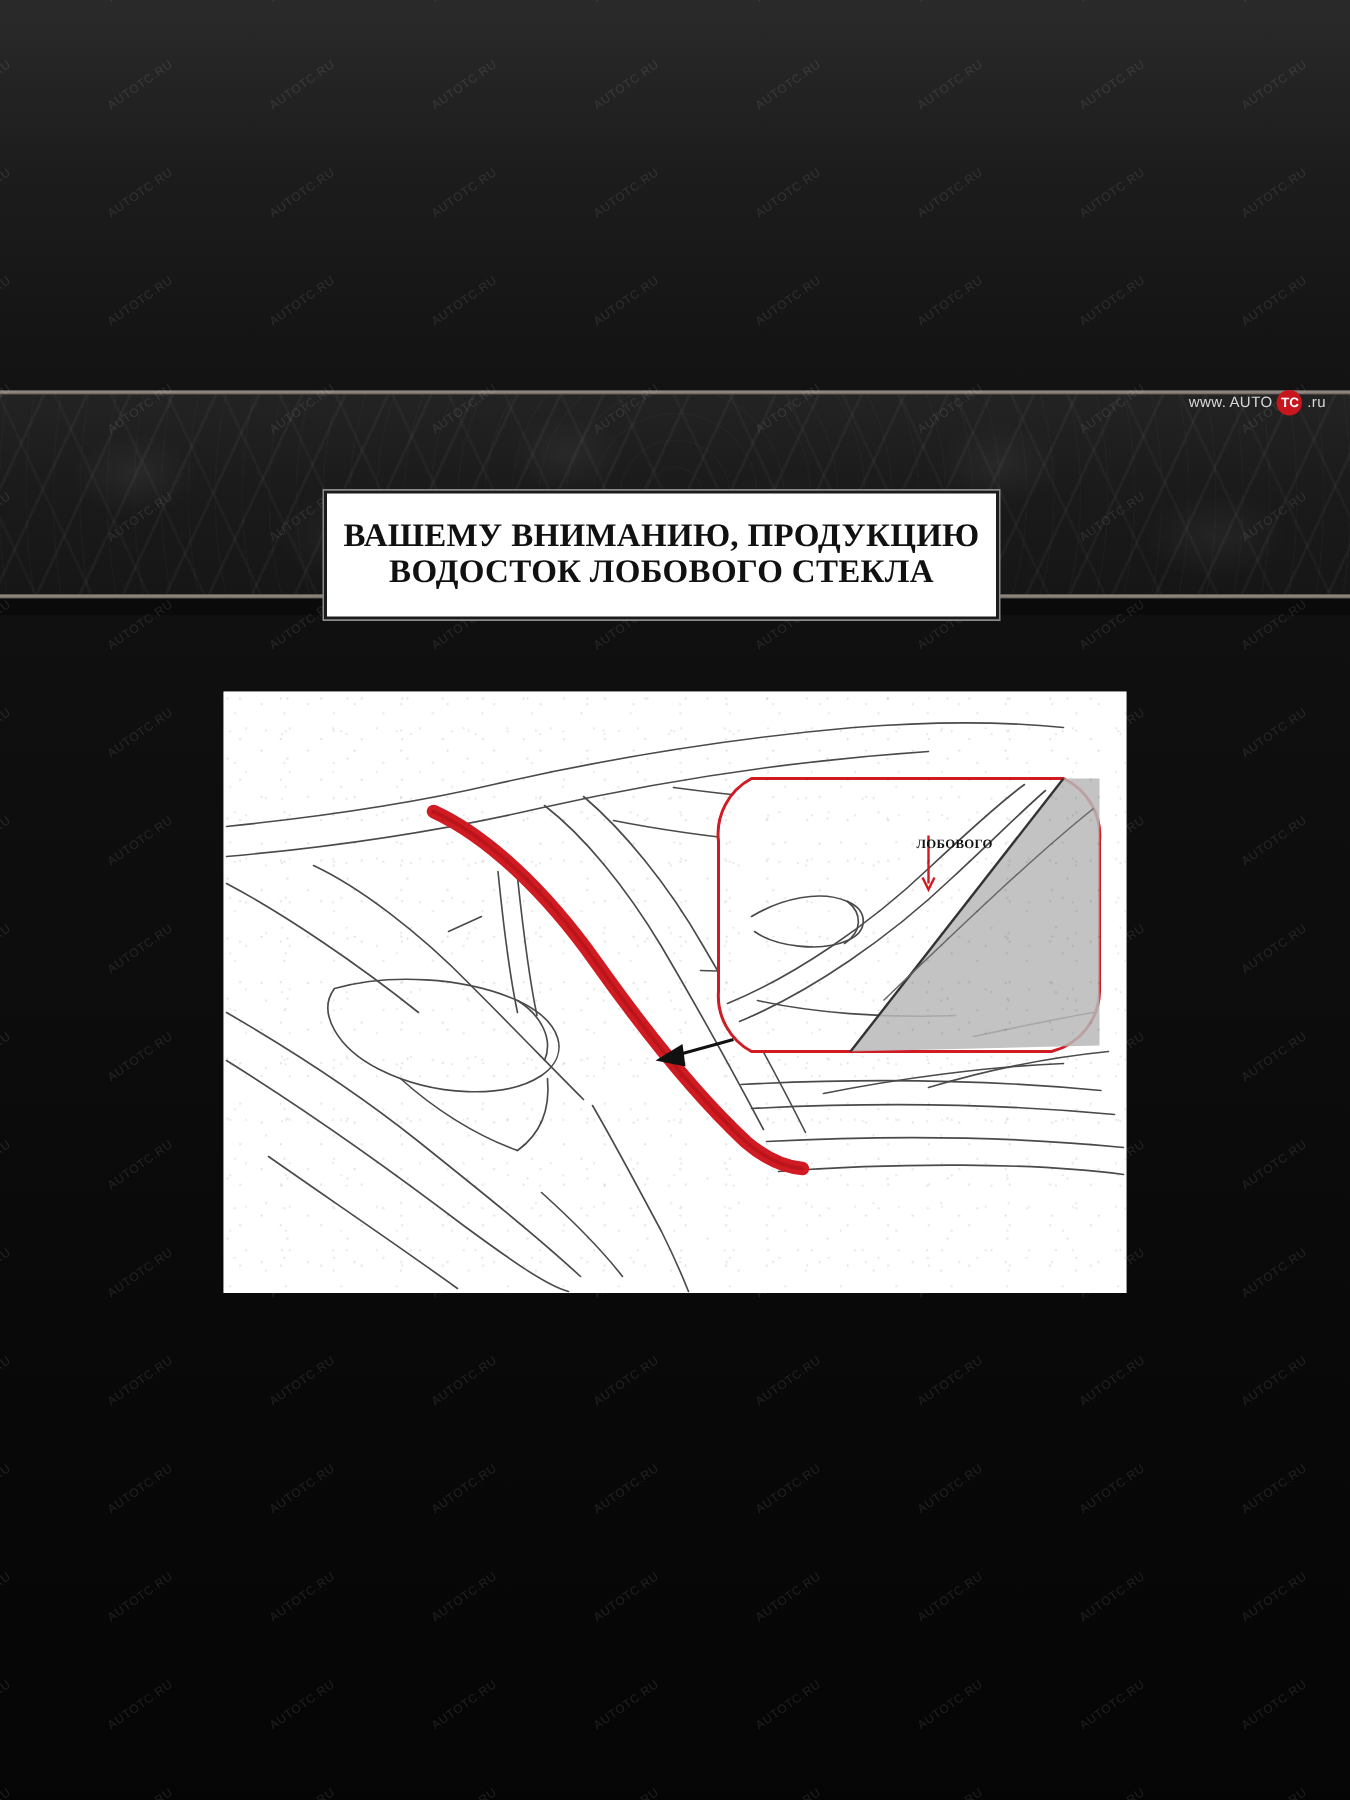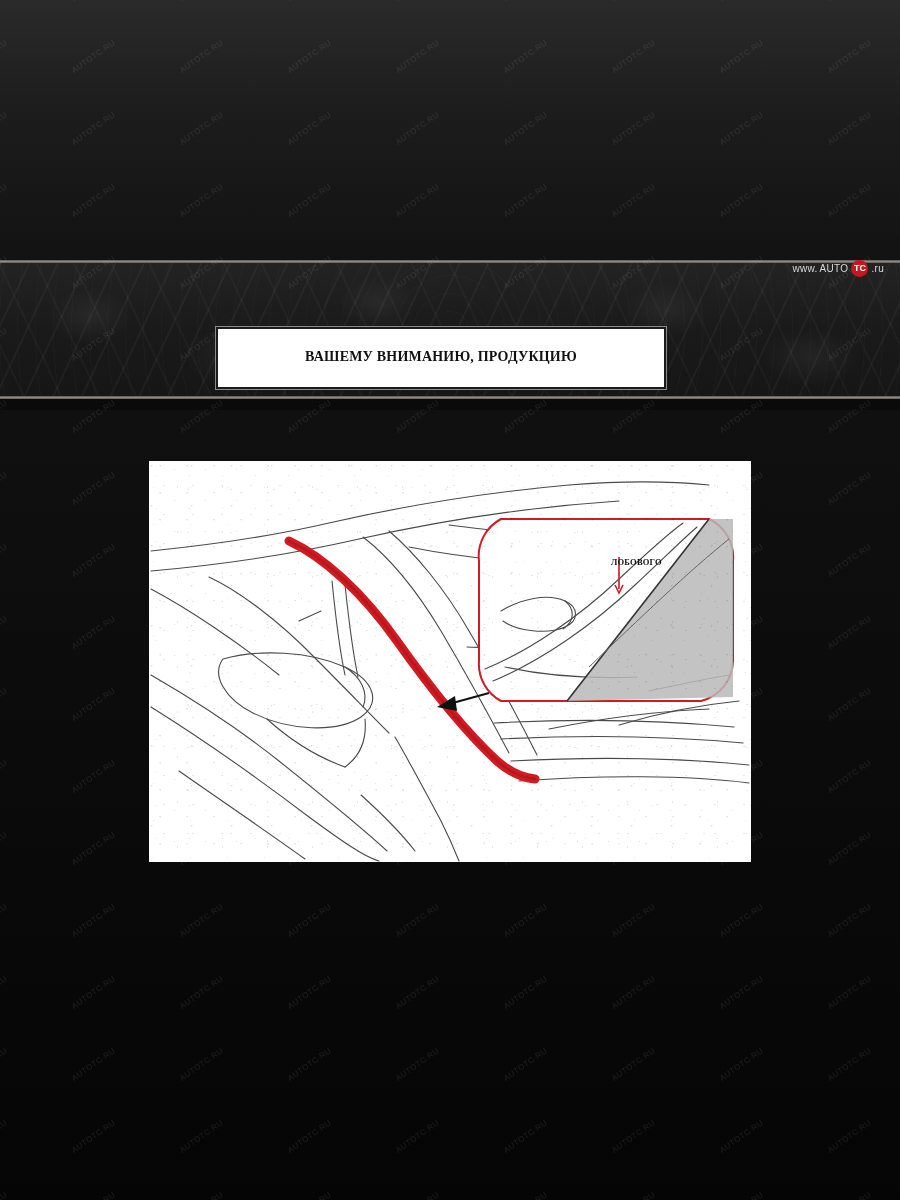--- a/index.html
+++ b/index.html
@@ -124,21 +124,21 @@
     box-sizing: border-box;
     border: 2px solid #1b1b1b;
     outline: 1px solid #8b8b8b;
     background: #ffffff;
     padding: 16px 10px 18px;
     text-align: center;
   }
   .title-plaque .line {
     font-family: "Liberation Serif", serif;
     font-weight: bold;
-    font-size: 14px;
+    font-size: 22px;
     line-height: 24px;
     color: #111;
     letter-spacing: 0.2px;
   }
 
   
   .image-card {
     position: absolute;
     left: 149px;
     top: 461px;
@@ -354,20 +354,21 @@
 
 <div class="logo">
   <span class="logo-text">www.</span>
   <span class="logo-text">AUTO</span>
   <span class="logo-mark">TC</span>
   <span class="logo-text">.ru</span>
 </div>
 
 <div class="title-plaque">
   <div class="line">ВАШЕМУ ВНИМАНИЮ, ПРОДУКЦИЮ</div>
+  <div class="line">ВОДОСТОК ЛОБОВОГО СТЕКЛА</div>
 </div>
 
 <div class="image-card">
   <svg width="602" height="401" viewBox="0 0 602 401">
     <rect x="0" y="0" width="602" height="401" fill="#ffffff"></rect>
 
     <g fill="none" stroke="#4a4a4a" stroke-width="1.1" stroke-linejoin="round" stroke-linecap="round">
 
       <path d="M2 90 C 60 84, 120 76, 180 62 C 250 46, 330 32, 420 24 C 470 20, 520 20, 560 24"></path>
       <path d="M2 110 C 70 104, 140 94, 210 78 C 290 60, 380 46, 470 40"></path>

